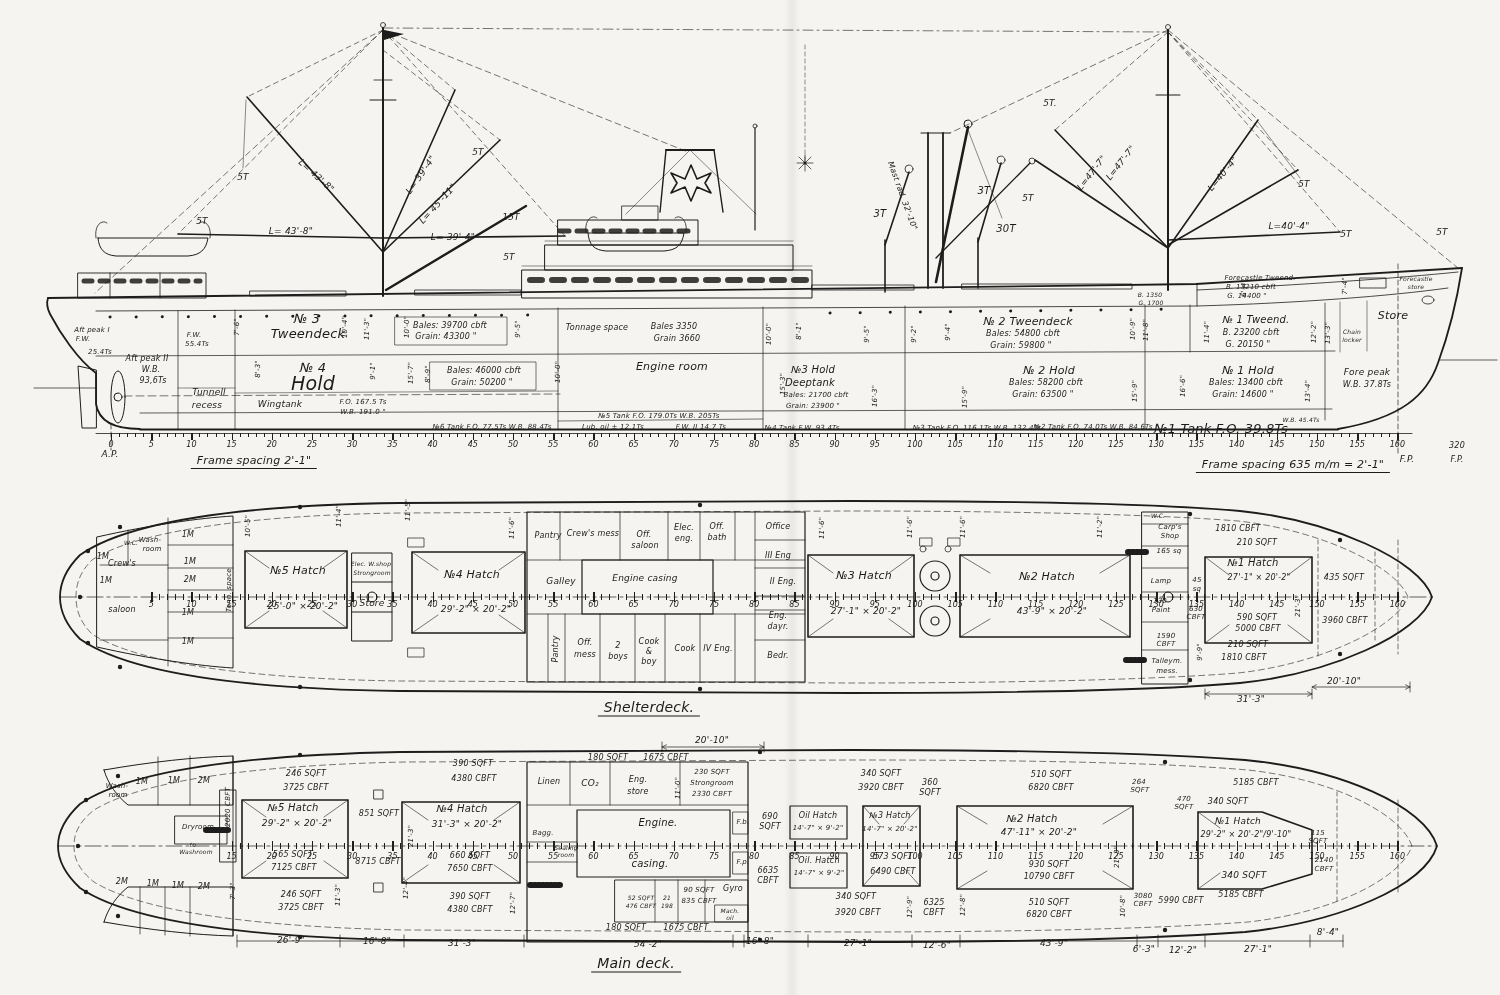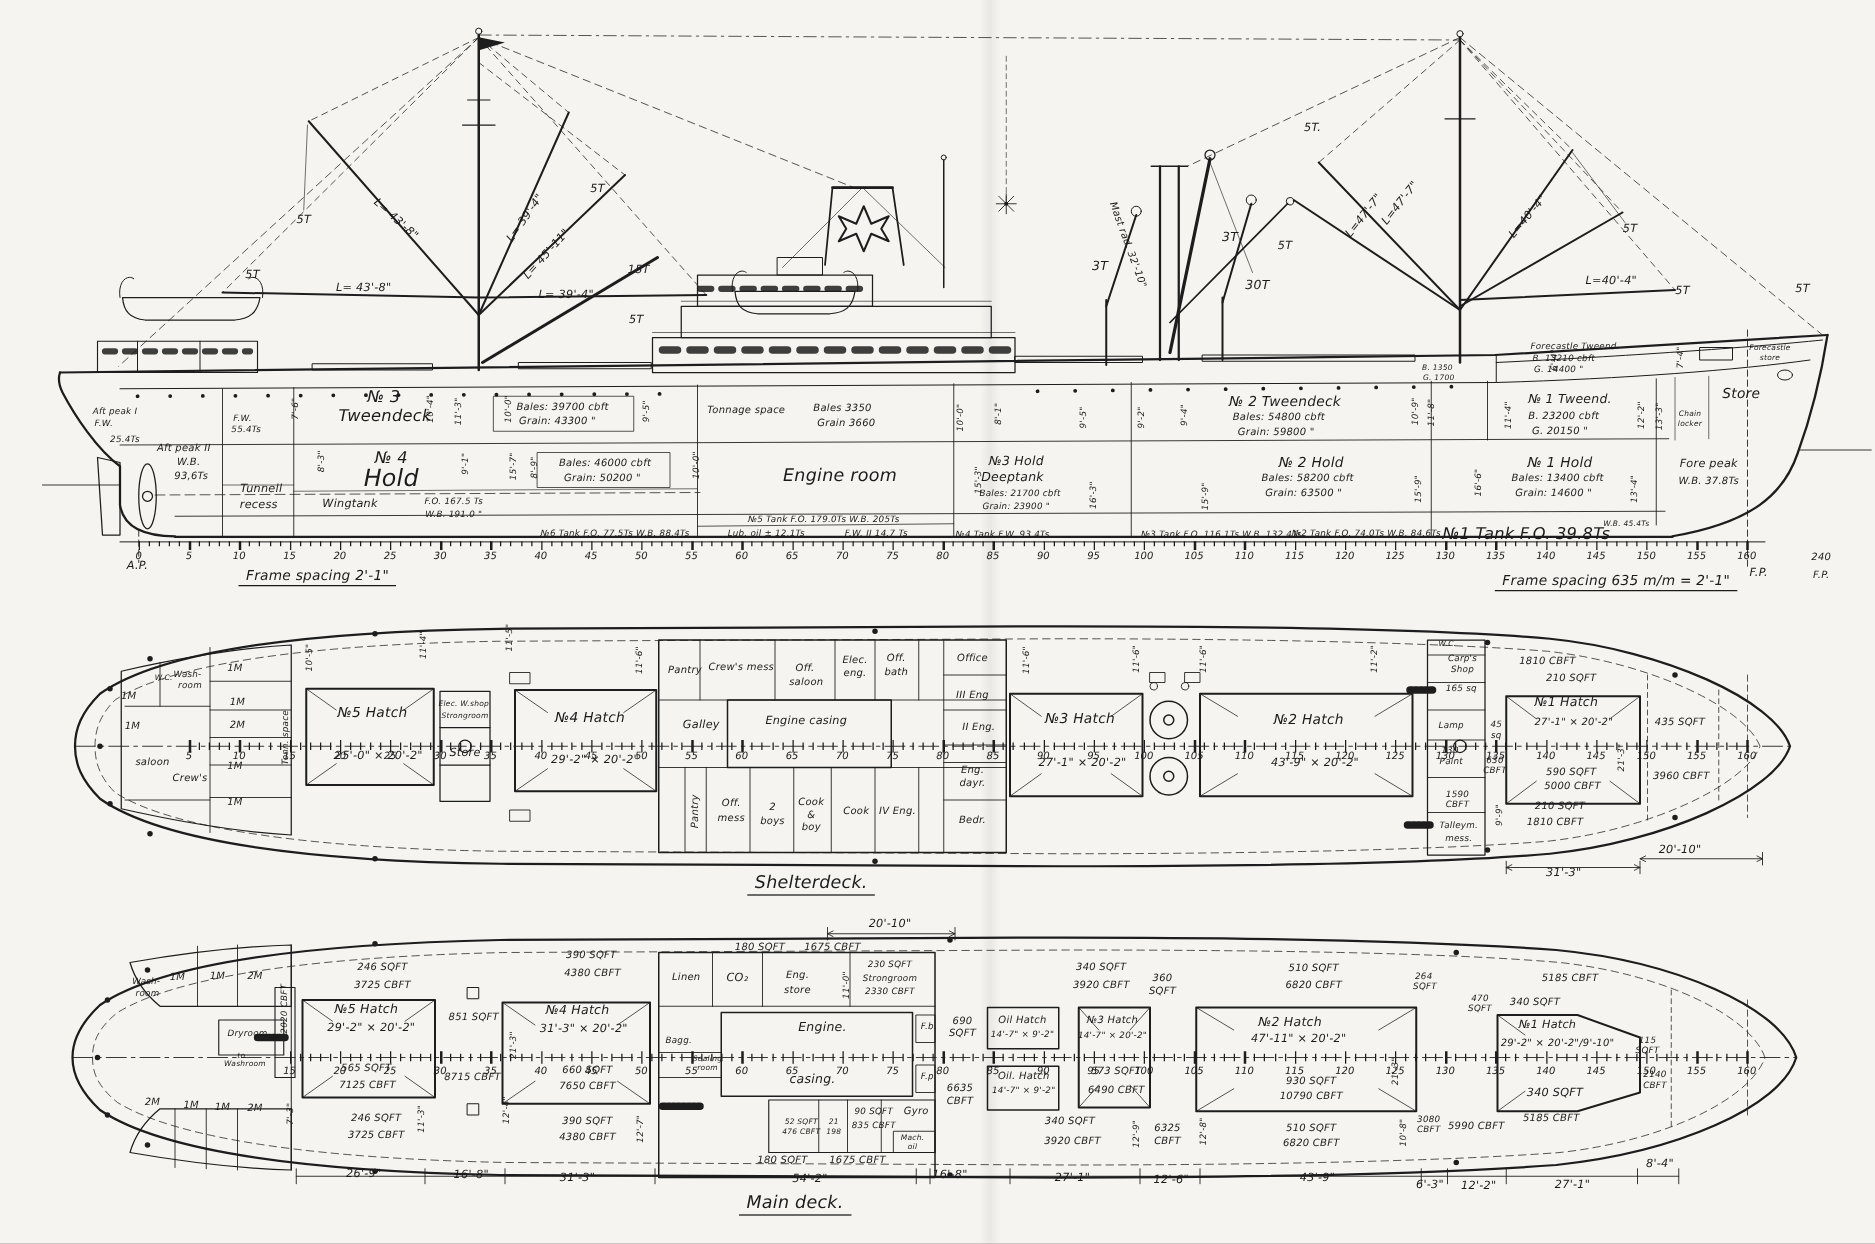--- a/index.html
+++ b/index.html
@@ -443,21 +443,21 @@
       <span class="lbl" style="left: 308px; top: 333px; font-size: 13px;">Tweendeck</span>
       <span class="lbl" style="left: 450px; top: 326px; font-size: 8px;">Bales: 39700 cbft</span>
       <span class="lbl" style="left: 446px; top: 337px; font-size: 8px;">Grain: 43300 "</span>
       <span class="lbl" style="left: 597px; top: 328px; font-size: 8px;">Tonnage space</span>
       <span class="lbl" style="left: 674px; top: 327px; font-size: 8px;">Bales 3350</span>
       <span class="lbl" style="left: 677px; top: 339px; font-size: 8px;">Grain 3660</span>
       <span class="lbl" style="left: 313px; top: 367px; font-size: 13px;">№ 4</span>
       <span class="lbl" style="left: 313px; top: 383px; font-size: 19px;">Hold</span>
       <span class="lbl" style="left: 484px; top: 371px; font-size: 8px;">Bales: 46000 cbft</span>
       <span class="lbl" style="left: 482px; top: 383px; font-size: 8px;">Grain: 50200 "</span>
-      <span class="lbl" style="left: 672px; top: 381px; font-size: 14px;">Engine room</span>
+      <span class="lbl" style="left: 672px; top: 366px; font-size: 11px;">Engine room</span>
       <span class="lbl" style="left: 813px; top: 370px; font-size: 10px;">№3 Hold</span>
       <span class="lbl" style="left: 810px; top: 383px; font-size: 10px;">Deeptank</span>
       <span class="lbl" style="left: 816px; top: 395px; font-size: 7px;">Bales: 21700 cbft</span>
       <span class="lbl" style="left: 813px; top: 406px; font-size: 7px;">Grain: 23900 "</span>
       <span class="lbl" style="left: 1028px; top: 321px; font-size: 11px;">№ 2 Tweendeck</span>
       <span class="lbl" style="left: 1023px; top: 334px; font-size: 8px;">Bales: 54800 cbft</span>
       <span class="lbl" style="left: 1021px; top: 346px; font-size: 8px;">Grain: 59800 "</span>
       <span class="lbl" style="left: 1256px; top: 320px; font-size: 10px;">№ 1 Tweend.</span>
       <span class="lbl" style="left: 1251px; top: 333px; font-size: 8px;">B. 23200 cbft</span>
       <span class="lbl" style="left: 1248px; top: 345px; font-size: 8px;">G. 20150 "</span>
@@ -496,21 +496,21 @@
       <span class="lbl" style="left: 659px; top: 416px; font-size: 7px;">№5 Tank F.O. 179.0Ts W.B. 205Ts</span>
       <span class="lbl" style="left: 613px; top: 427px; font-size: 7px;">Lub. oil ± 12.1Ts</span>
       <span class="lbl" style="left: 701px; top: 427px; font-size: 7px;">F.W. II 14.7 Ts</span>
       <span class="lbl" style="left: 802px; top: 428px; font-size: 7px;">№4 Tank F.W. 93.4Ts</span>
       <span class="lbl" style="left: 977px; top: 428px; font-size: 7px;">№3 Tank F.O. 116.1Ts W.B. 132.4Ts</span>
       <span class="lbl" style="left: 1093px; top: 427px; font-size: 7px;">№2 Tank F.O. 74.0Ts W.B. 84.6Ts</span>
       <span class="lbl" style="left: 1221px; top: 428px; font-size: 13px;">№1 Tank F.O. 39.8Ts</span>
       <span class="lbl" style="left: 1301px; top: 420px; font-size: 6px;">W.B. 45.4Ts</span>
       <span class="lbl" style="left: 110px; top: 454px; font-size: 9px;">A.P.</span>
       <span class="lbl" style="left: 1407px; top: 459px; font-size: 9px;">F.P.</span>
-      <span class="lbl" style="left: 1457px; top: 446px; font-size: 8px;">240</span>
+      <span class="lbl" style="left: 1457px; top: 446px; font-size: 8px;">320</span>
       <span class="lbl" style="left: 1457px; top: 460px; font-size: 8px;">F.P.</span>
       <span class="lbl u" style="left: 254px; top: 462px; font-size: 11px;">Frame spacing 2'-1"</span>
       <span class="lbl u" style="left: 1293px; top: 466px; font-size: 11px;">Frame spacing 635 m/m = 2'-1"</span>
       <span class="lbl" style="left: 237px; top: 327px; font-size: 7px; transform: translate(-50%, -50%) rotate(-90deg);">7'-6"</span>
       <span class="lbl" style="left: 345px; top: 327px; font-size: 7px; transform: translate(-50%, -50%) rotate(-90deg);">10'-4"</span>
       <span class="lbl" style="left: 367px; top: 329px; font-size: 7px; transform: translate(-50%, -50%) rotate(-90deg);">11'-3"</span>
       <span class="lbl" style="left: 407px; top: 327px; font-size: 7px; transform: translate(-50%, -50%) rotate(-90deg);">10'-0"</span>
       <span class="lbl" style="left: 518px; top: 329px; font-size: 7px; transform: translate(-50%, -50%) rotate(-90deg);">9'-5"</span>
       <span class="lbl" style="left: 258px; top: 369px; font-size: 7px; transform: translate(-50%, -50%) rotate(-90deg);">8'-3"</span>
       <span class="lbl" style="left: 373px; top: 371px; font-size: 7px; transform: translate(-50%, -50%) rotate(-90deg);">9'-1"</span>
@@ -539,21 +539,21 @@
       <span class="lbl" style="left: 103px; top: 557px; font-size: 8px;">1M</span>
       <span class="lbl" style="left: 106px; top: 581px; font-size: 8px;">1M</span>
       <span class="lbl" style="left: 131px; top: 543px; font-size: 6px;">W.C.</span>
       <span class="lbl" style="left: 150px; top: 540px; font-size: 7px;">Wash-</span>
       <span class="lbl" style="left: 152px; top: 549px; font-size: 7px;">room</span>
       <span class="lbl" style="left: 188px; top: 535px; font-size: 8px;">1M</span>
       <span class="lbl" style="left: 190px; top: 562px; font-size: 8px;">1M</span>
       <span class="lbl" style="left: 190px; top: 580px; font-size: 8px;">2M</span>
       <span class="lbl" style="left: 188px; top: 613px; font-size: 8px;">1M</span>
       <span class="lbl" style="left: 188px; top: 642px; font-size: 8px;">1M</span>
-      <span class="lbl" style="left: 122px; top: 623px; font-size: 8px; margin-left: 30px;">Crew's</span>
+      <span class="lbl" style="left: 122px; top: 564px; font-size: 8px;">Crew's</span>
       <span class="lbl" style="left: 122px; top: 610px; font-size: 8px;">saloon</span>
       <span class="lbl" style="left: 229px; top: 590px; font-size: 7px; transform: translate(-50%, -50%) rotate(-90deg);">Tonn. space</span>
       <span class="lbl" style="left: 298px; top: 570px; font-size: 11px;">№5 Hatch</span>
       <span class="lbl" style="left: 303px; top: 606px; font-size: 9px;">25'-0" × 20'-2"</span>
       <span class="lbl" style="left: 371px; top: 564px; font-size: 6px;">Elec. W.shop</span>
       <span class="lbl" style="left: 372px; top: 573px; font-size: 6px;">Strongroom</span>
       <span class="lbl" style="left: 372px; top: 603px; font-size: 9px;">Store</span>
       <span class="lbl" style="left: 472px; top: 574px; font-size: 11px;">№4 Hatch</span>
       <span class="lbl" style="left: 476px; top: 609px; font-size: 9px;">29'-2" × 20'-2"</span>
       <span class="lbl" style="left: 548px; top: 536px; font-size: 8px;">Pantry</span>

